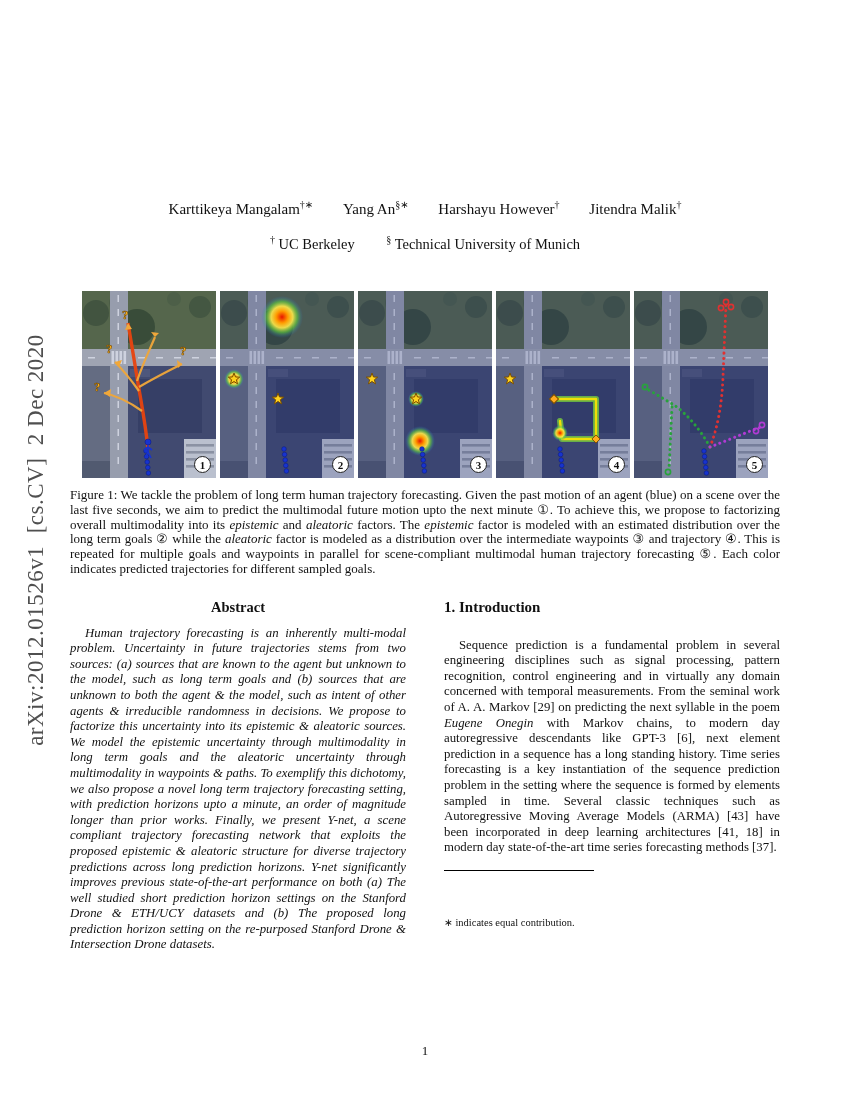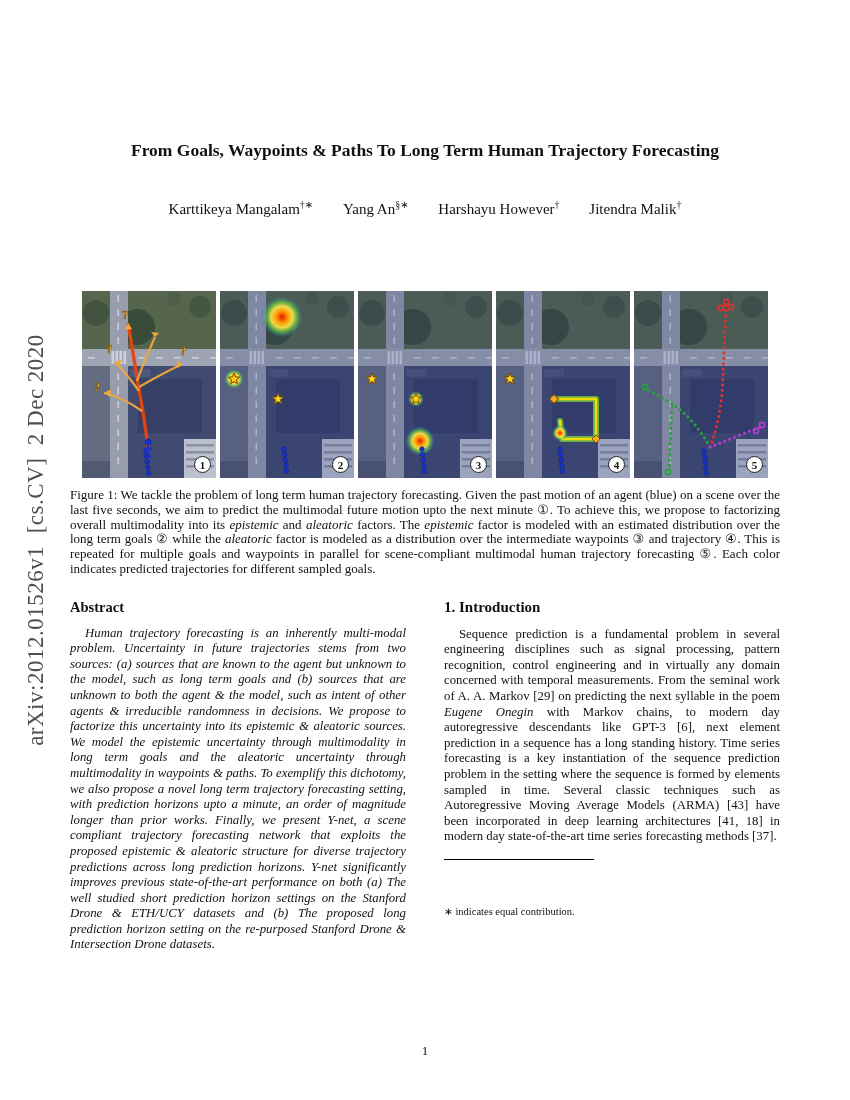--- a/index.html
+++ b/index.html
@@ -41,23 +41,23 @@
     font-size: 11px; font-weight: bold; color: #111;
     display: flex; align-items: center; justify-content: center;
   }
   .caption {
     position: absolute; left: 70px; top: 488px; width: 710px;
     font-size: 13px; line-height: 14.8px; text-align: justify;
   }
   .col { position: absolute; top: 600px; width: 336px; font-size: 12.8px; line-height: 15.6px; }
   .col-left { left: 70px; }
   .col-right { left: 444px; }
-  .abs-heading { font-weight: bold; font-size: 14.5px; margin-bottom: 10px; }
+  .abs-heading { text-align: center; font-weight: bold; font-size: 14.5px; margin-bottom: 10px; }
   .abs-text { font-style: italic; text-align: justify; text-indent: 15px; }
-  .sec-heading { font-weight: bold; font-size: 15px; margin-bottom: 11px; }
+  .sec-heading { font-weight: bold; font-size: 15px; margin-bottom: 22px; }
   .para { text-align: justify; text-indent: 15px; }
   .para + .para { margin-top: 9px; }
   .footnote { margin-top: 14px; }
   .footnote-rule { width: 150px; border-top: 1px solid #000; margin-bottom: 4px; }
   .footnote-text { font-size: 10.5px; line-height: 12px; margin-top: 46px; }
   .page-number {
     position: absolute; left: 0; top: 1043px; width: 850px;
     text-align: center; font-size: 13px;
   }
   .it { font-style: italic; margin-top: 44px; }
@@ -128,29 +128,32 @@
           <circle cx="0.6" cy="5.5" r="2.3"></circle>
           <circle cx="1.2" cy="11" r="2.3"></circle>
           <circle cx="1.8" cy="16.5" r="2.3"></circle>
           <circle cx="2.4" cy="22" r="2.3"></circle>
       </g>
     </defs>
   </svg>
 
   <div class="watermark">arXiv:2012.01526v1  [cs.CV]  2 Dec 2020</div>
 
-  <div class="title">From Goals, Waypoints &amp; Paths To Long Term Human Trajectory Forecasting</div>
 
   <div class="authors">
     <span class="author"><span>Karttikeya Mangalam</span><sup>†∗</sup></span>
     <span class="author"><span>Yang An</span><sup>§∗</sup></span>
     <span class="author"><span>Harshayu However</span><sup>†</sup></span>
     <span class="author"><span>Jitendra Malik</span><sup>†</sup></span>
   </div>
 
+  <div class="affils">
+    <span class="affil"><sup>†</sup> <span>UC Berkeley</span></span>
+    <span class="affil"><sup>§</sup> <span>Technical University of Munich</span></span>
+  </div>
 
   <div class="figure-row">
 
     <div class="panel">
       <svg viewBox="0 0 134 187" preserveAspectRatio="none">
         <use href="#scene"></use>
         <rect width="134" height="187" fill="#20307c" opacity="0.13"></rect>
         <use href="#bluetrail" transform="translate(64,160)"></use>
         <path d="M66,158 C63,128 58,106 55,86 C52,68 49,50 46,32" stroke="#e8430f" stroke-width="3.4" fill="none" opacity="0.95"></path>
         <g stroke="#f0a73a" stroke-width="2.2" fill="none" opacity="0.95">

